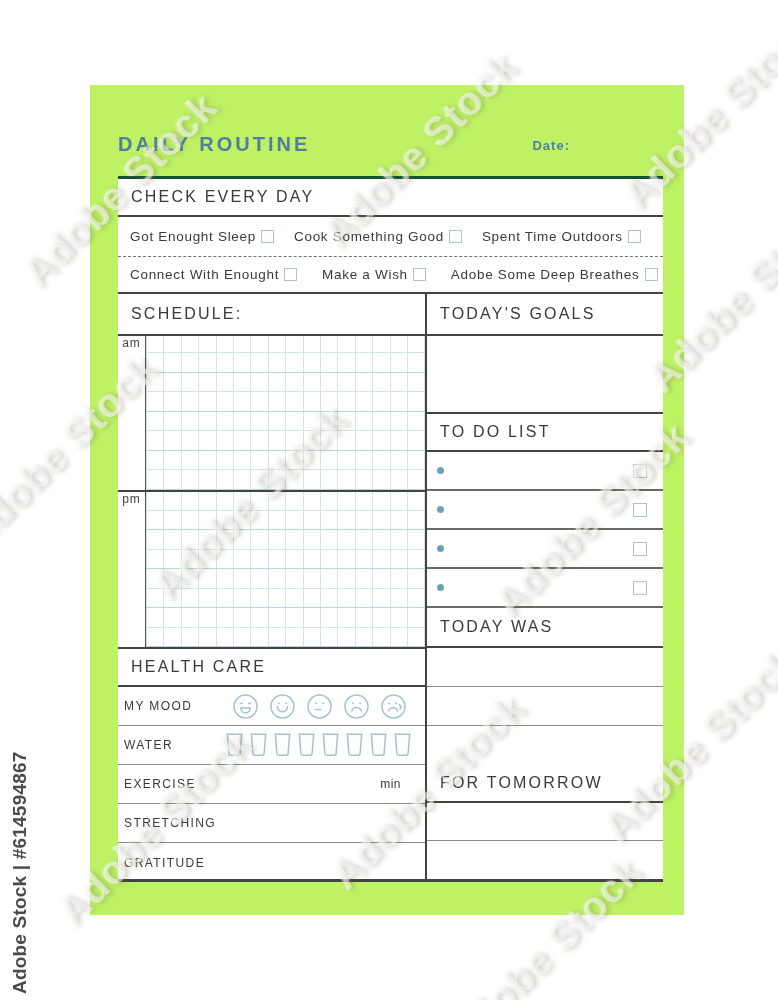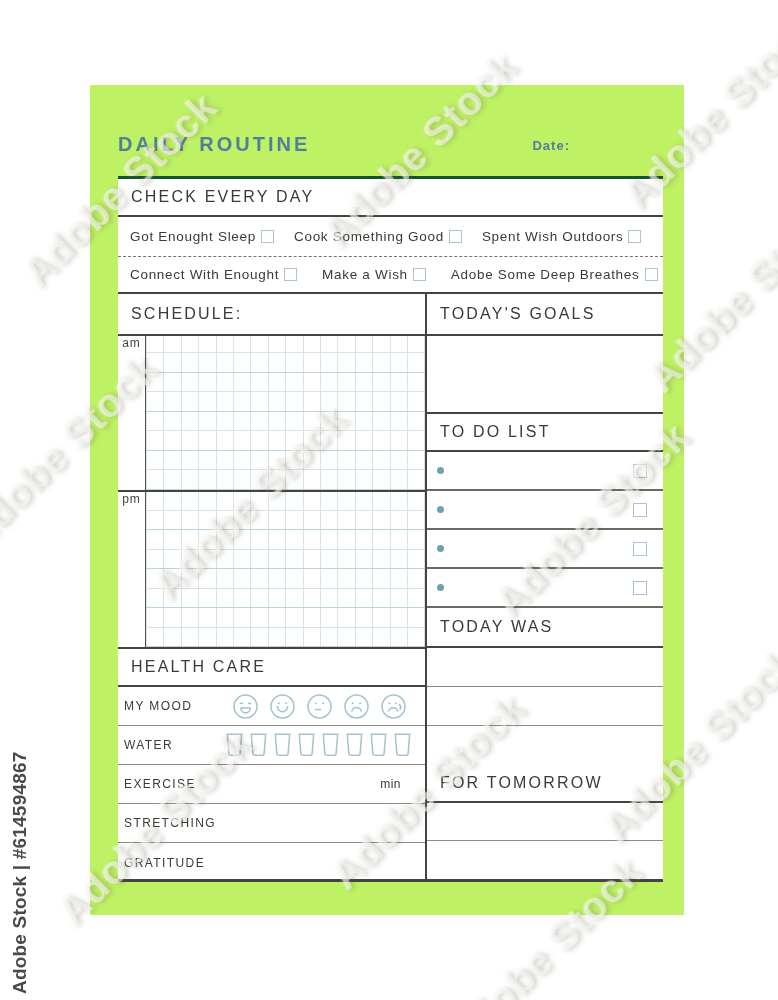--- a/index.html
+++ b/index.html
@@ -108,21 +108,21 @@
       <div class="check-row check-row-1">
         <span class="check-item">
           <span class="txt">Got Enought Sleep</span>
           <span class="cb"></span>
         </span>
         <span class="check-item">
           <span class="txt">Cook Something Good</span>
           <span class="cb"></span>
         </span>
         <span class="check-item">
-          <span class="txt">Spent Wish Outdoors</span>
+          <span class="txt">Spent Time Outdoors</span>
           <span class="cb"></span>
         </span>
       </div>
       <div class="check-row check-row-2">
         <span class="check-item">
           <span class="txt">Connect With Enought</span>
           <span class="cb"></span>
         </span>
         <span class="check-item">
           <span class="txt">Make a Wish</span>

